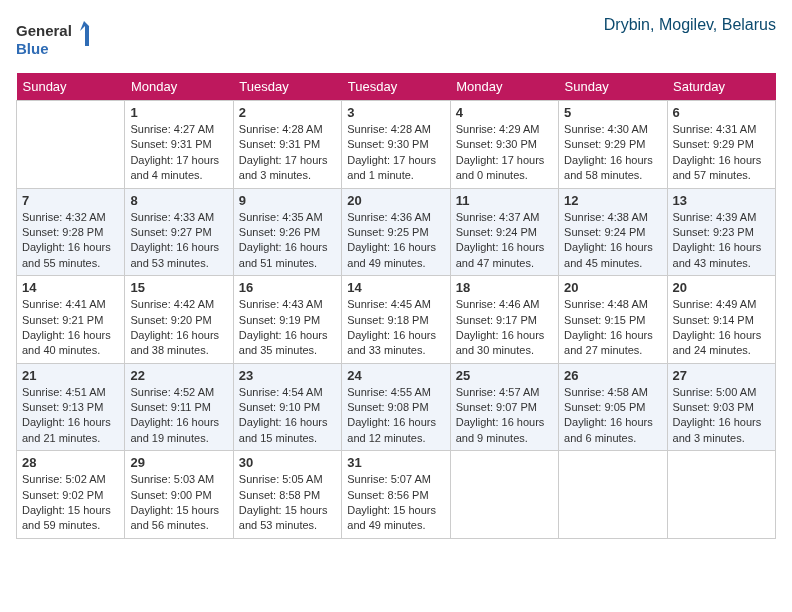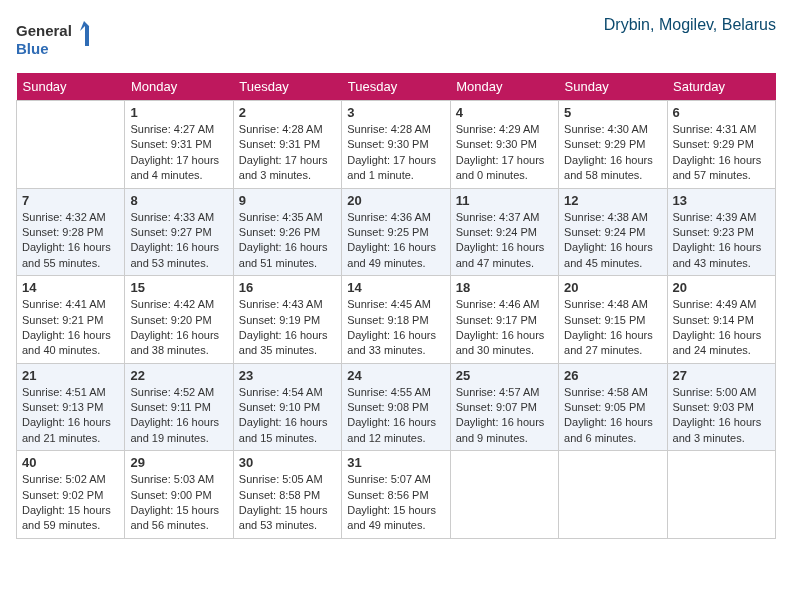--- a/index.html
+++ b/index.html
@@ -217,21 +217,21 @@
           <div class="day-number">26</div>
           <div class="day-info">Sunrise: 4:58 AM<br>Sunset: 9:05 PM<br>Daylight: 16 hours and 6 minutes.</div>
         </td>
         <td>
           <div class="day-number">27</div>
           <div class="day-info">Sunrise: 5:00 AM<br>Sunset: 9:03 PM<br>Daylight: 16 hours and 3 minutes.</div>
         </td>
       </tr>
       <tr>
         <td>
-          <div class="day-number">40</div>
+          <div class="day-number">28</div>
           <div class="day-info">Sunrise: 5:02 AM<br>Sunset: 9:02 PM<br>Daylight: 15 hours and 59 minutes.</div>
         </td>
         <td>
           <div class="day-number">29</div>
           <div class="day-info">Sunrise: 5:03 AM<br>Sunset: 9:00 PM<br>Daylight: 15 hours and 56 minutes.</div>
         </td>
         <td>
           <div class="day-number">30</div>
           <div class="day-info">Sunrise: 5:05 AM<br>Sunset: 8:58 PM<br>Daylight: 15 hours and 53 minutes.</div>
         </td>

